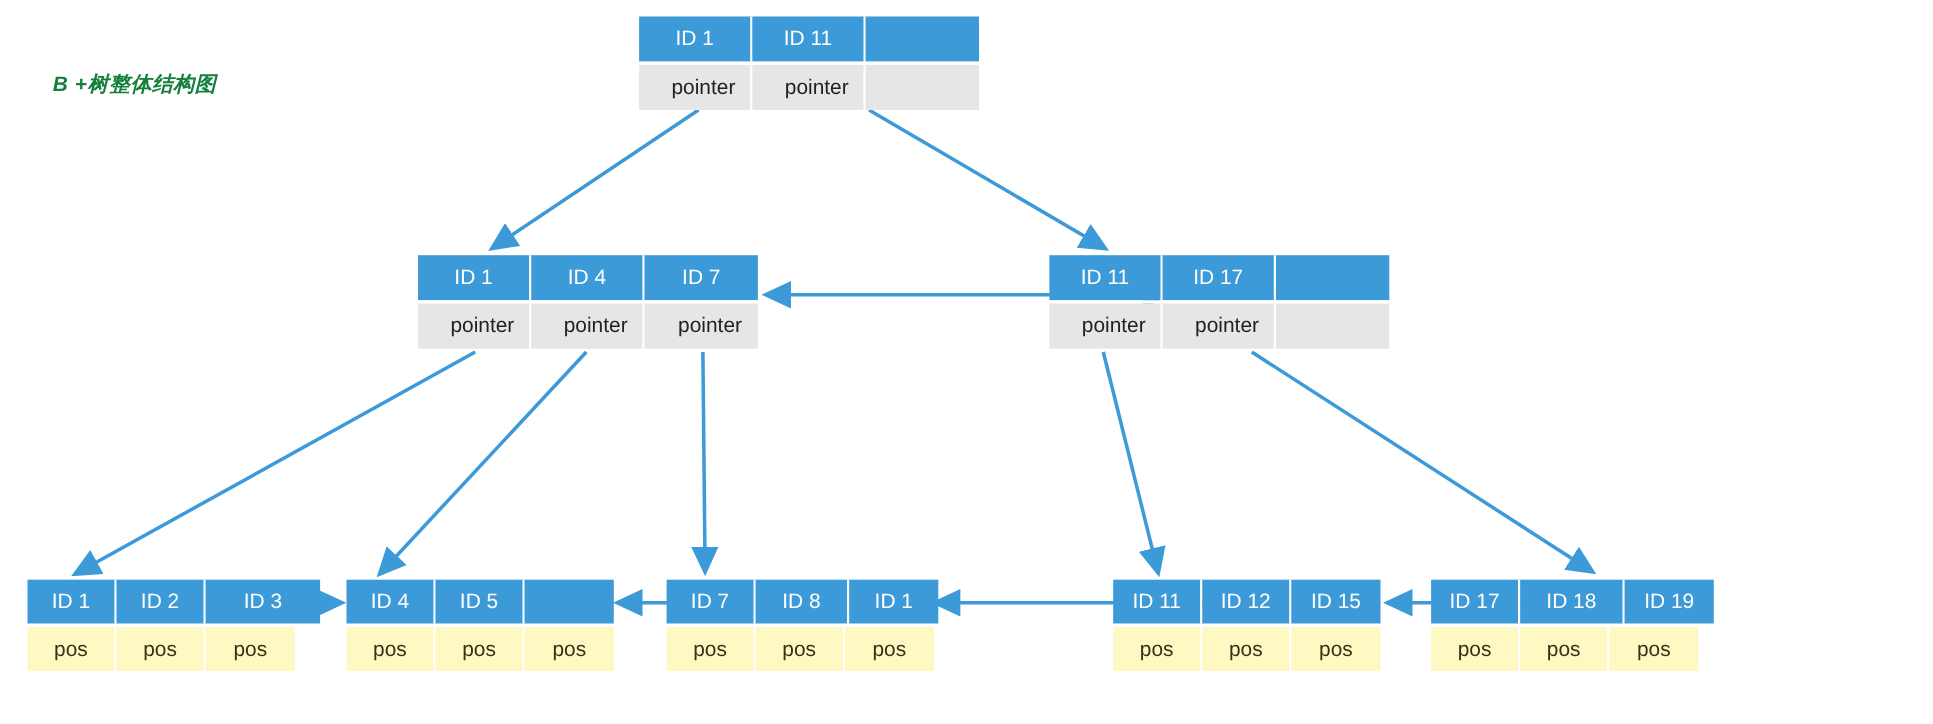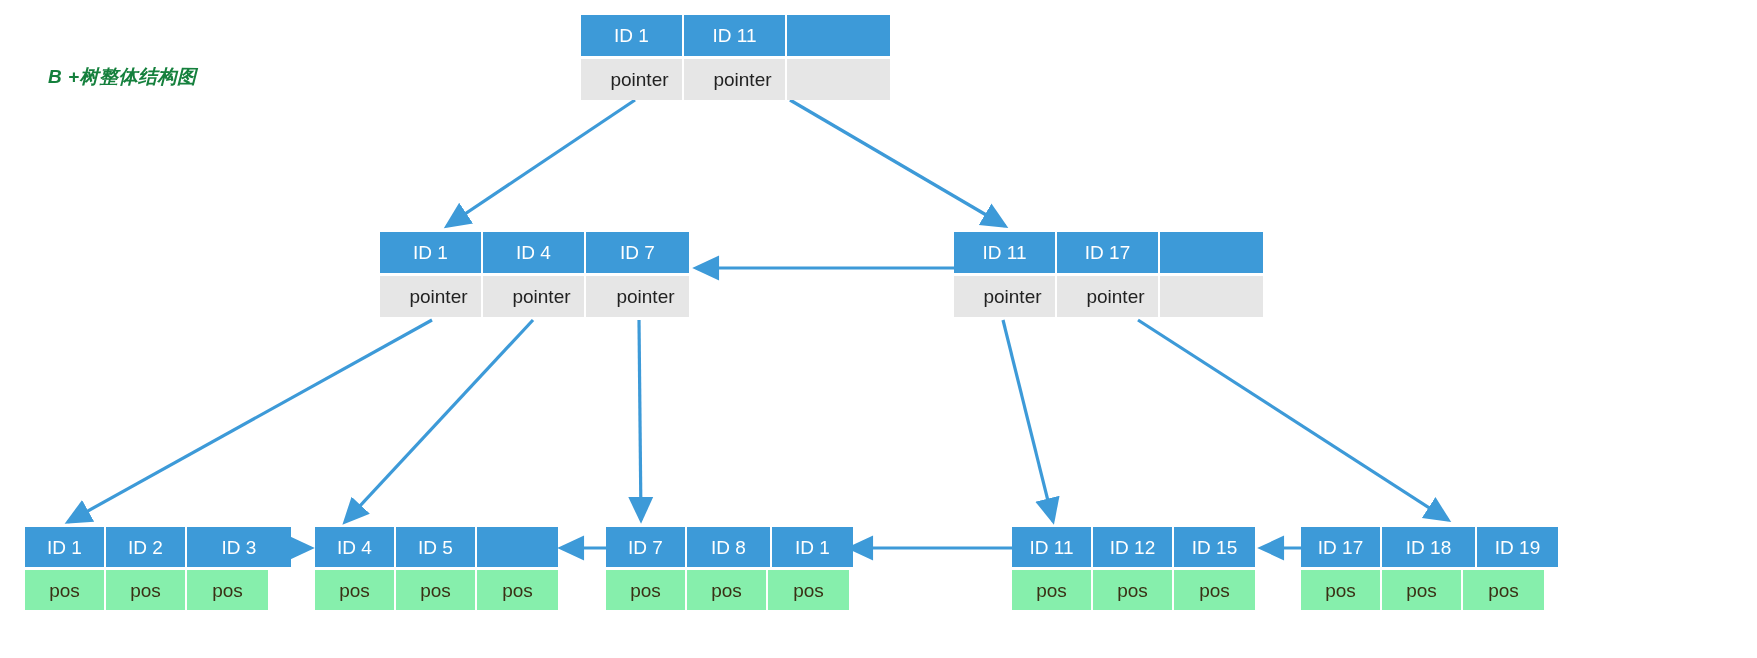--- a/index.html
+++ b/index.html
@@ -57,21 +57,21 @@
   .key-cell {
     background: #3d9ad8;
     color: #ffffff;
   }
   .ptr-cell {
     background: #e6e6e6;
     color: #222222;
     padding-left: 16px;
   }
   .pos-cell {
-    background: #86efac;
+    background: #fef9c3;
     color: #3a3015;
   }
   .row-gap { height: 3px; background: #ffffff; }
 
   
   .internal .cell { height: 41px; }
   .internal .node-row.keys .cell { height: 41px; }
   .internal .node-row.ptrs .cell { height: 41px; }
 
   

